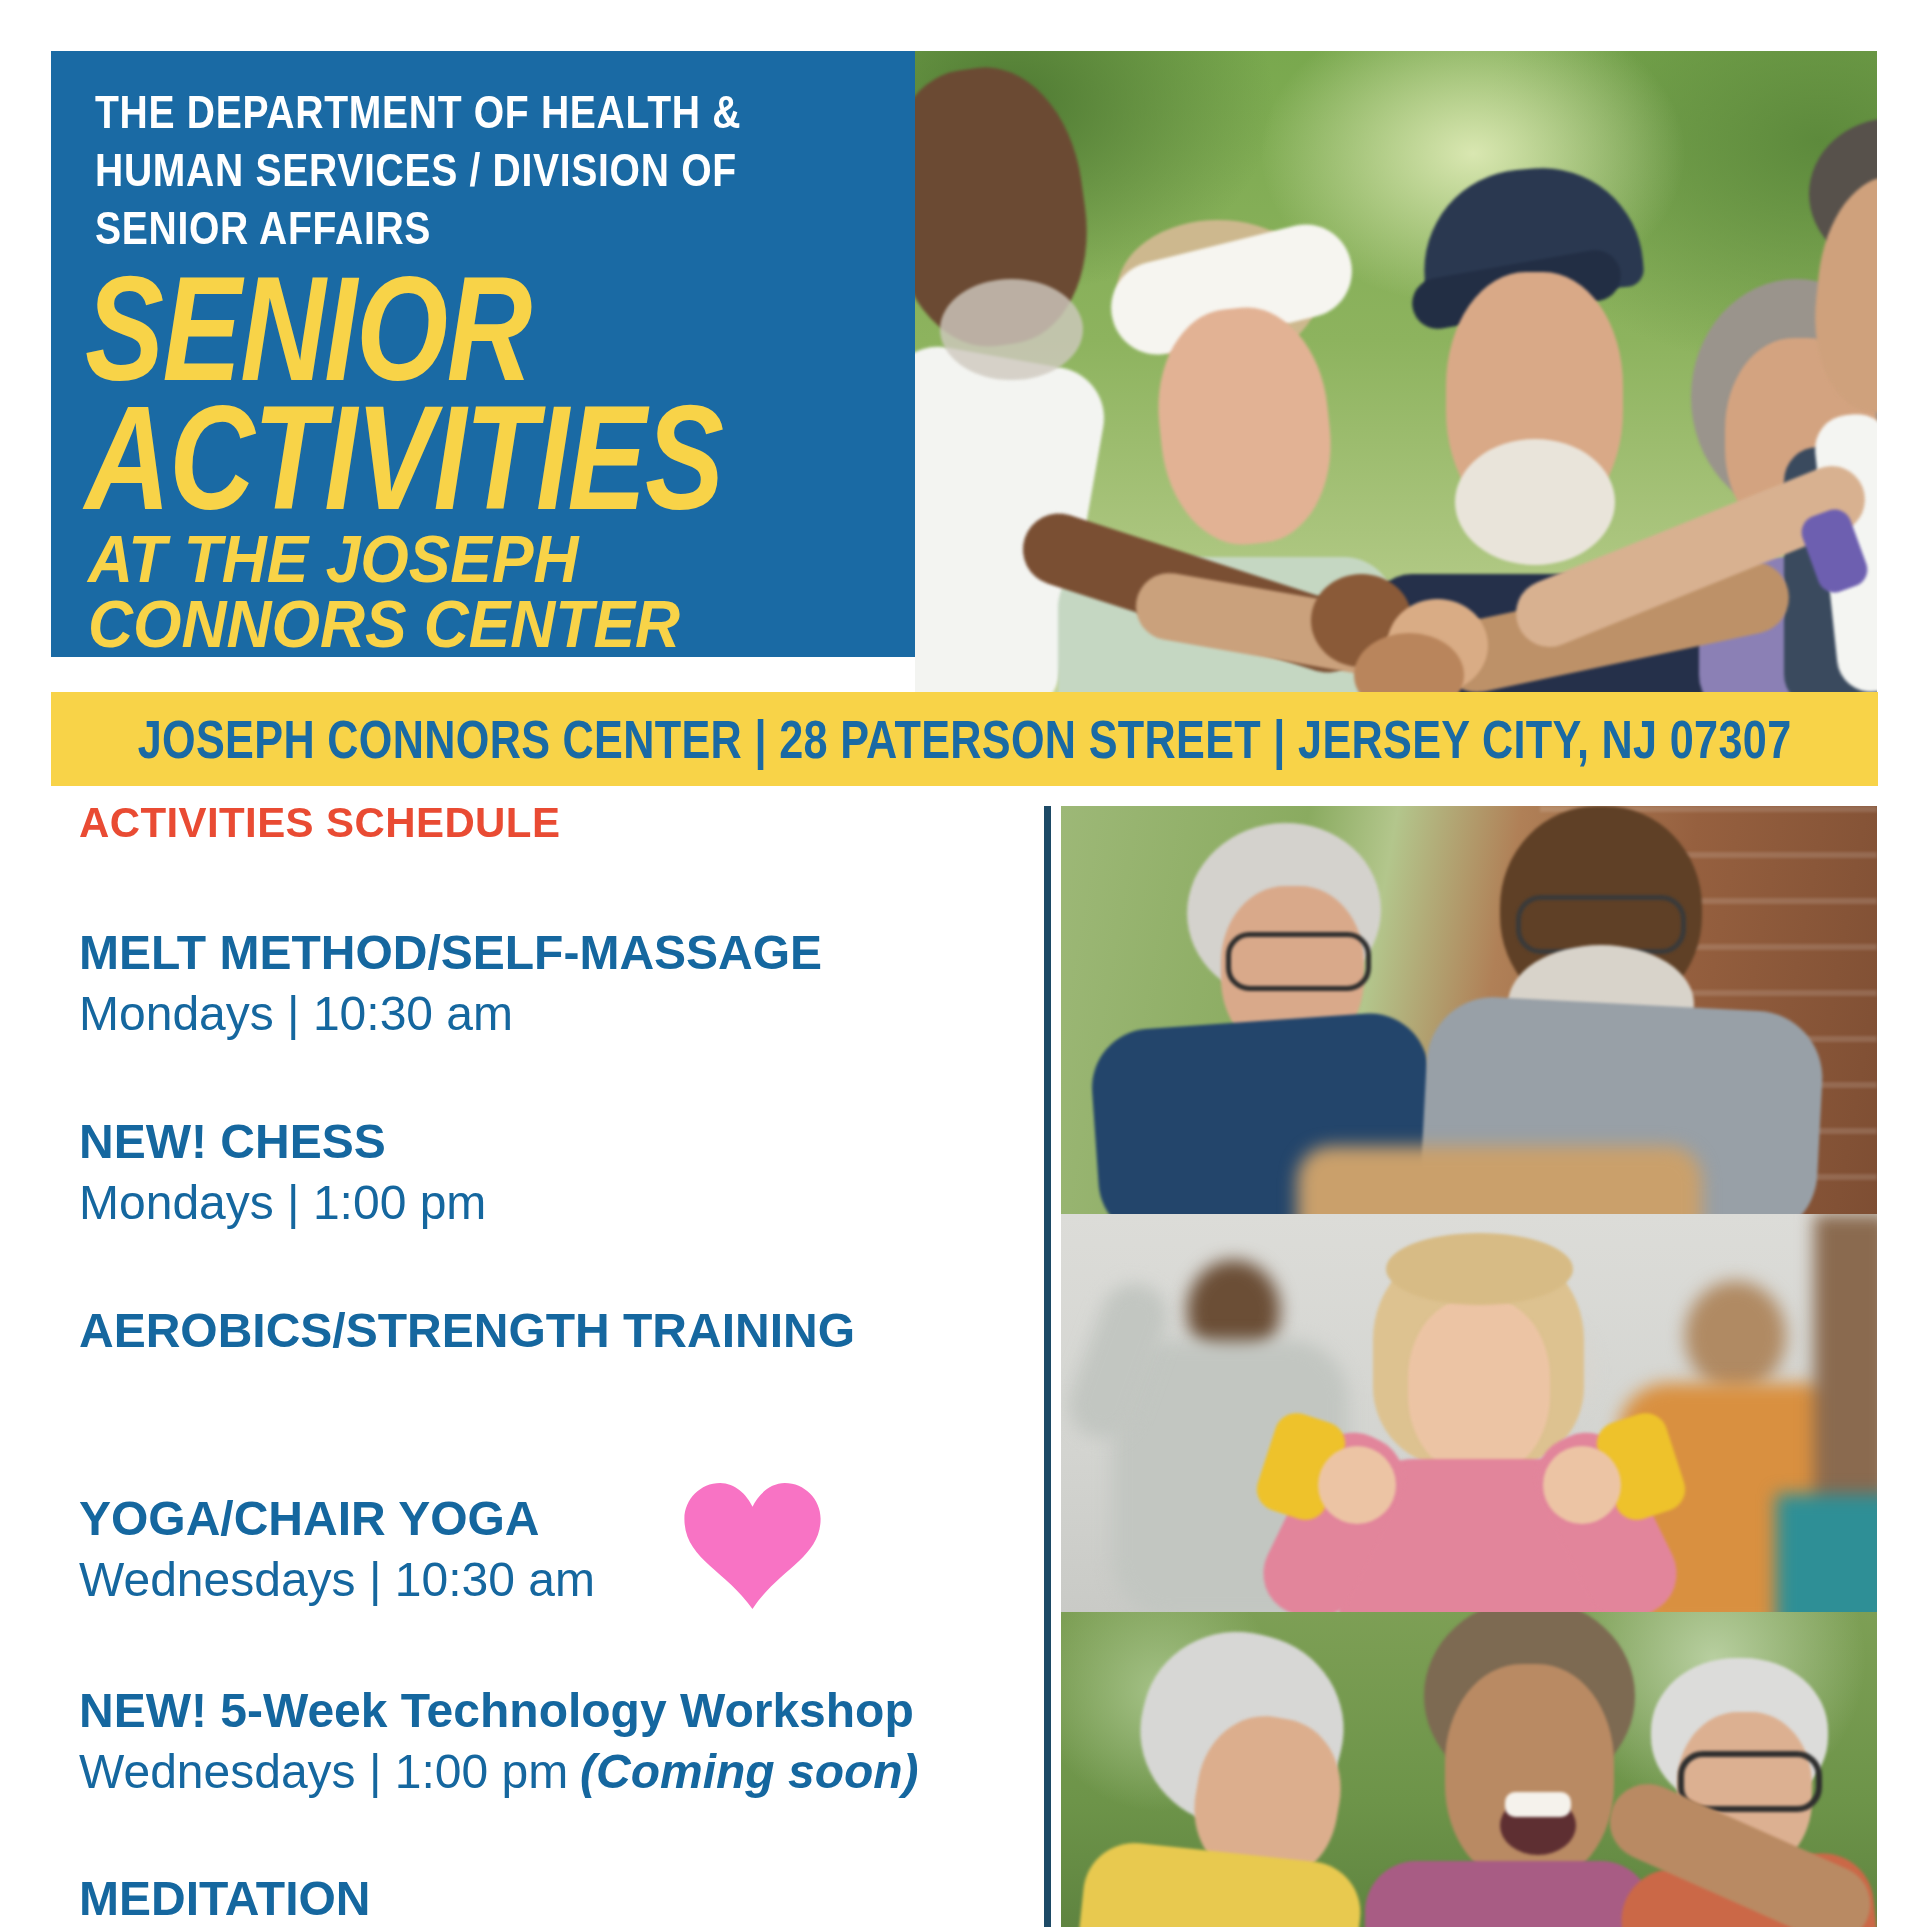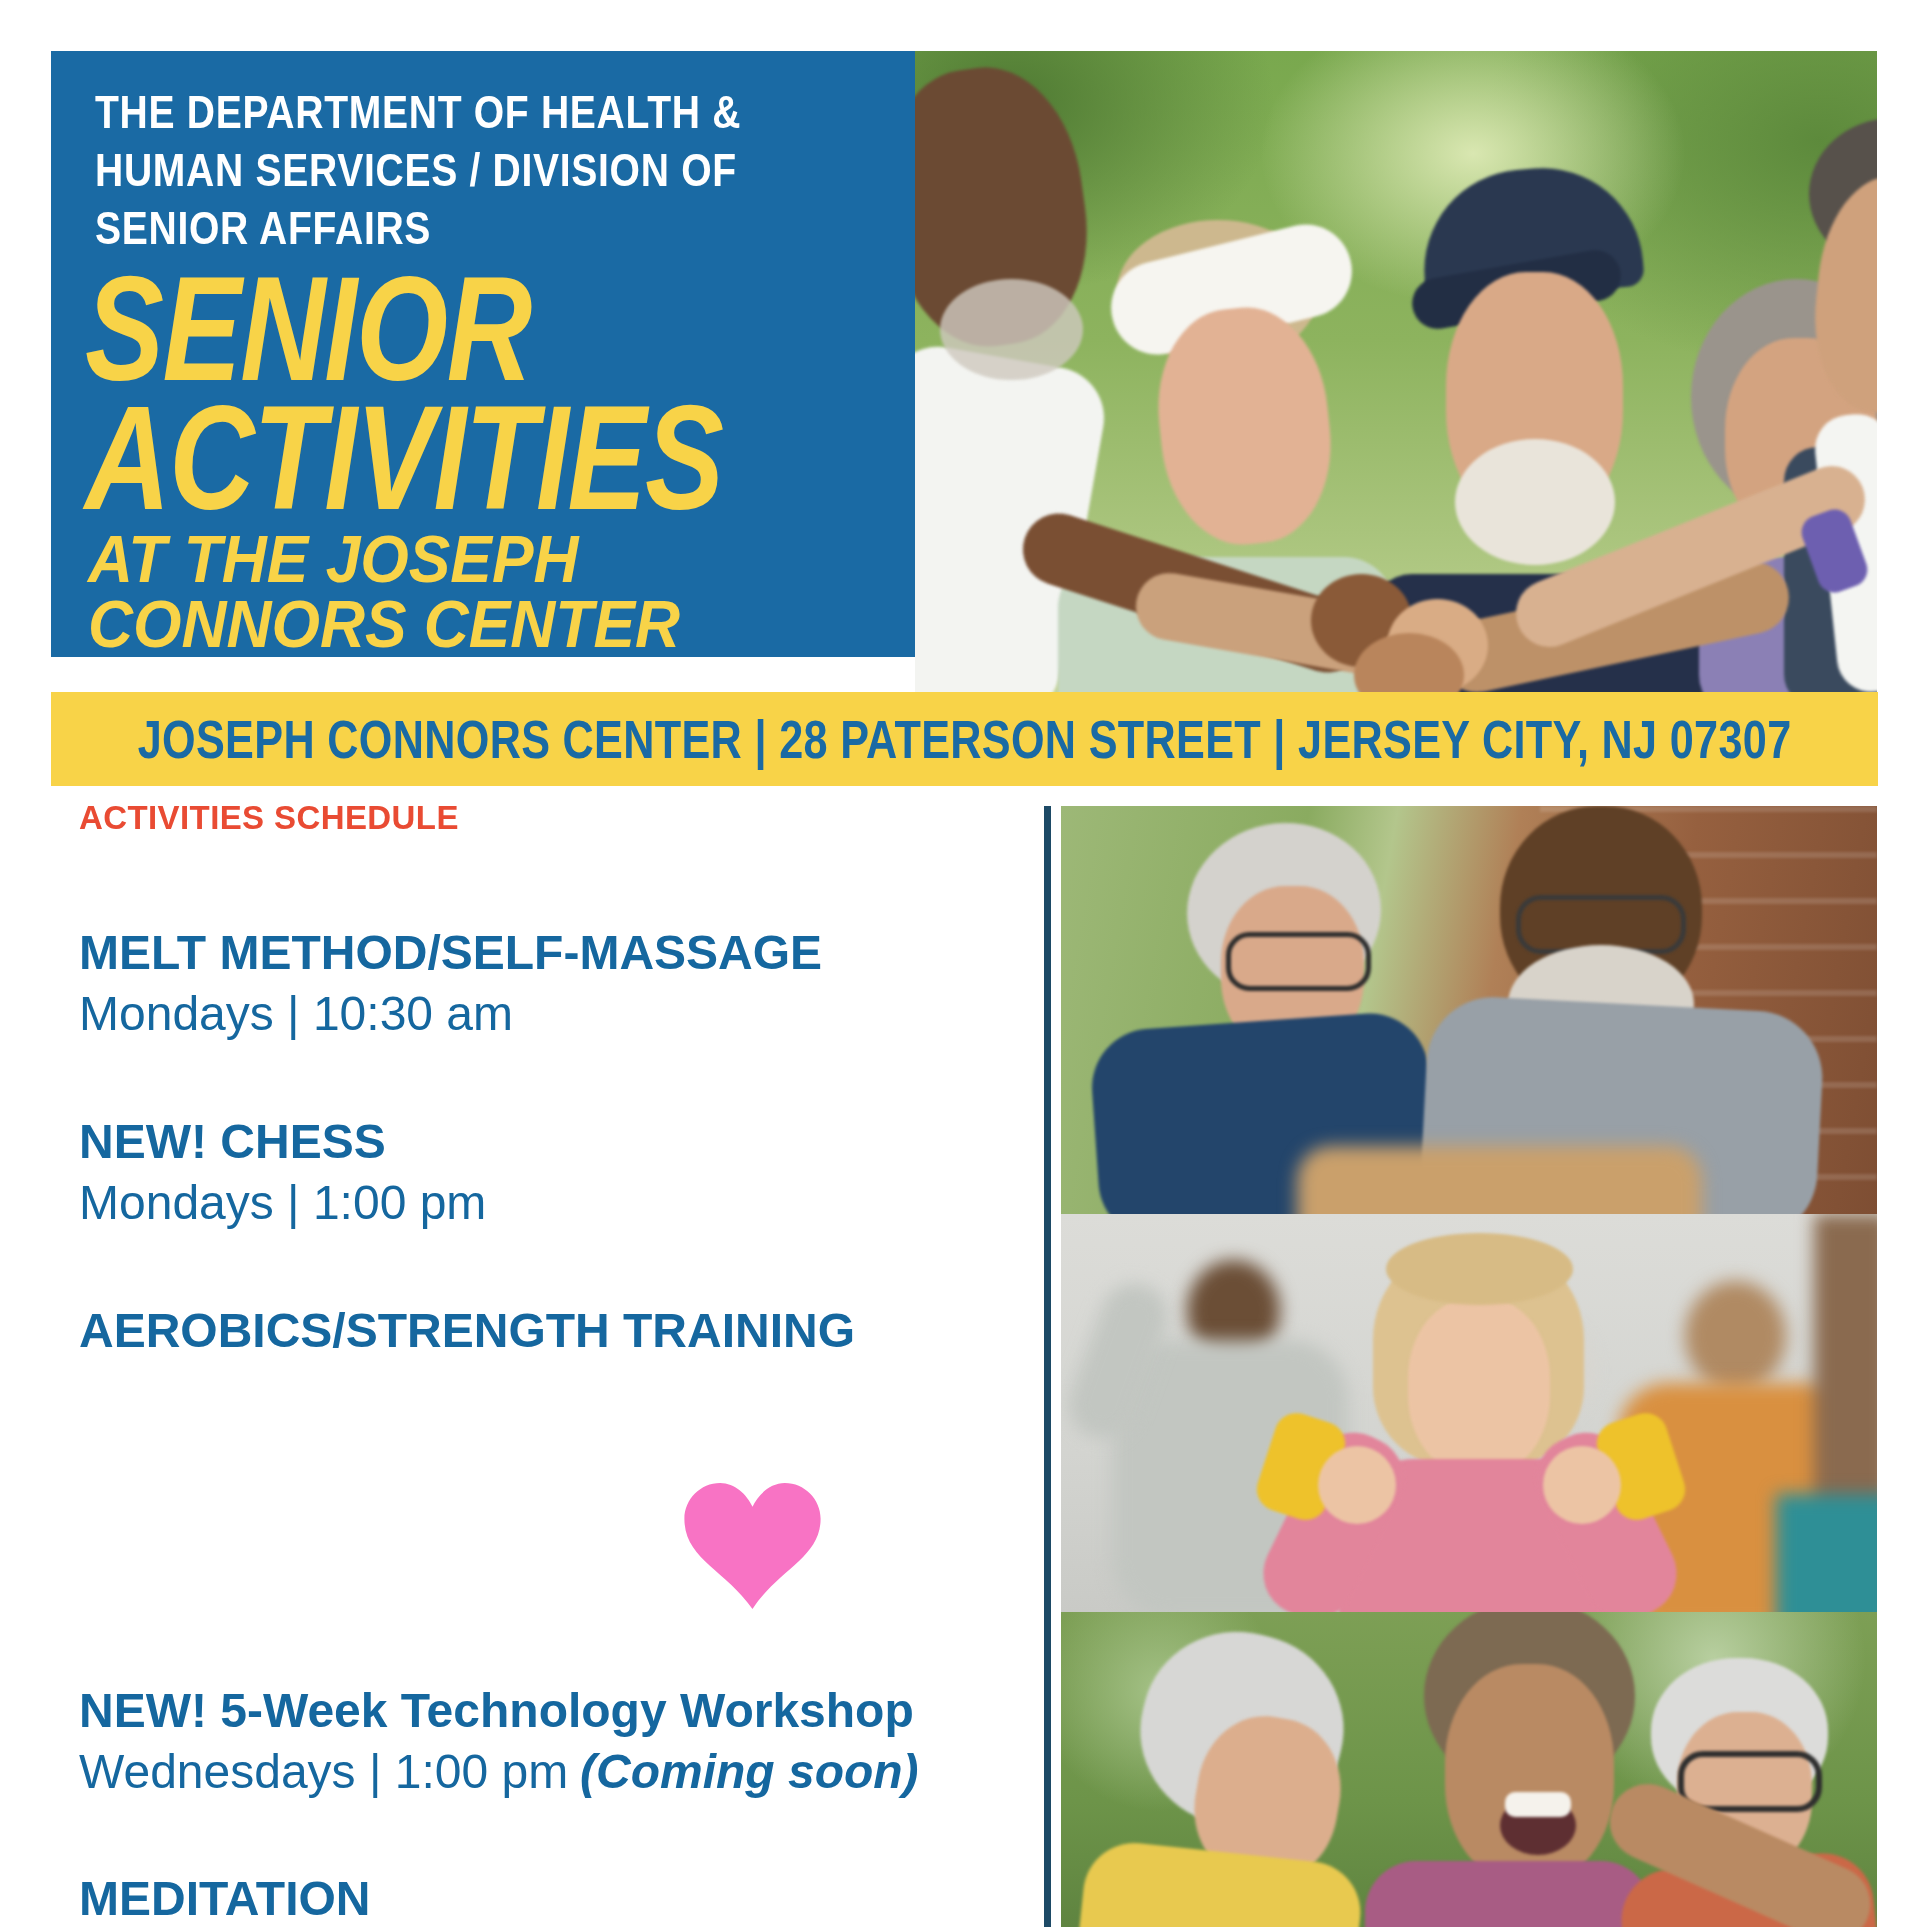--- a/index.html
+++ b/index.html
@@ -22,21 +22,21 @@
             transform:scaleX(0.93);transform-origin:left top;}
 
   
   .banner{left:51px;top:692px;width:1827px;height:94px;background:#f8d348;
           display:flex;align-items:center;justify-content:center;}
   .banner span{color:#1a6aa4;font-weight:700;font-size:54px;letter-spacing:0.4px;
                white-space:nowrap;transform:scaleX(0.80);transform-origin:center center;}
 
   
   .sched-heading{left:79px;top:799px;color:#e94b33;font-weight:800;
-                 font-size:33px;letter-spacing:0.4px;white-space:nowrap;}
+                 font-size:42px;letter-spacing:0.4px;white-space:nowrap;}
   .item{left:79px;width:945px;}
   .item .tt{color:#15679f;font-weight:700;font-size:48px;line-height:61px;white-space:nowrap;}
   .item .tm{color:#15679f;font-weight:400;font-size:48px;line-height:61px;white-space:nowrap;}
   .item .note{font-weight:700;font-style:italic;margin-left:11.8px;margin-top:44px;}
 
   
   .divider{left:1044px;top:806px;width:6.7px;height:1122px;background:#1d4a66;}
   .photo{overflow:hidden;}
   .hero{left:915px;top:51px;width:962px;height:641px;
         background:
@@ -119,20 +119,24 @@
     <div class="tt">MELT METHOD/SELF-MASSAGE</div>
     <div class="tm">Mondays | 10:30 am</div>
   </div>
   <div class="abs item" style="top:1111px;">
     <div class="tt">NEW! CHESS</div>
     <div class="tm">Mondays | 1:00 pm</div>
   </div>
   <div class="abs item" style="top:1300px;">
     <div class="tt">AEROBICS/STRENGTH TRAINING</div>
   </div>
+  <div class="abs item" style="top:1488px;">
+    <div class="tt">YOGA/CHAIR YOGA</div>
+    <div class="tm">Wednesdays | 10:30 am</div>
+  </div>
   <div class="abs item" style="top:1680px;">
     <div class="tt">NEW! 5-Week Technology Workshop</div>
     <div class="tm">
       <span>Wednesdays | 1:00 pm</span><span class="note">(Coming soon)</span>
     </div>
   </div>
   <div class="abs item" style="top:1868px;">
     <div class="tt">MEDITATION</div>
     <div class="tm"></div>
   </div>

